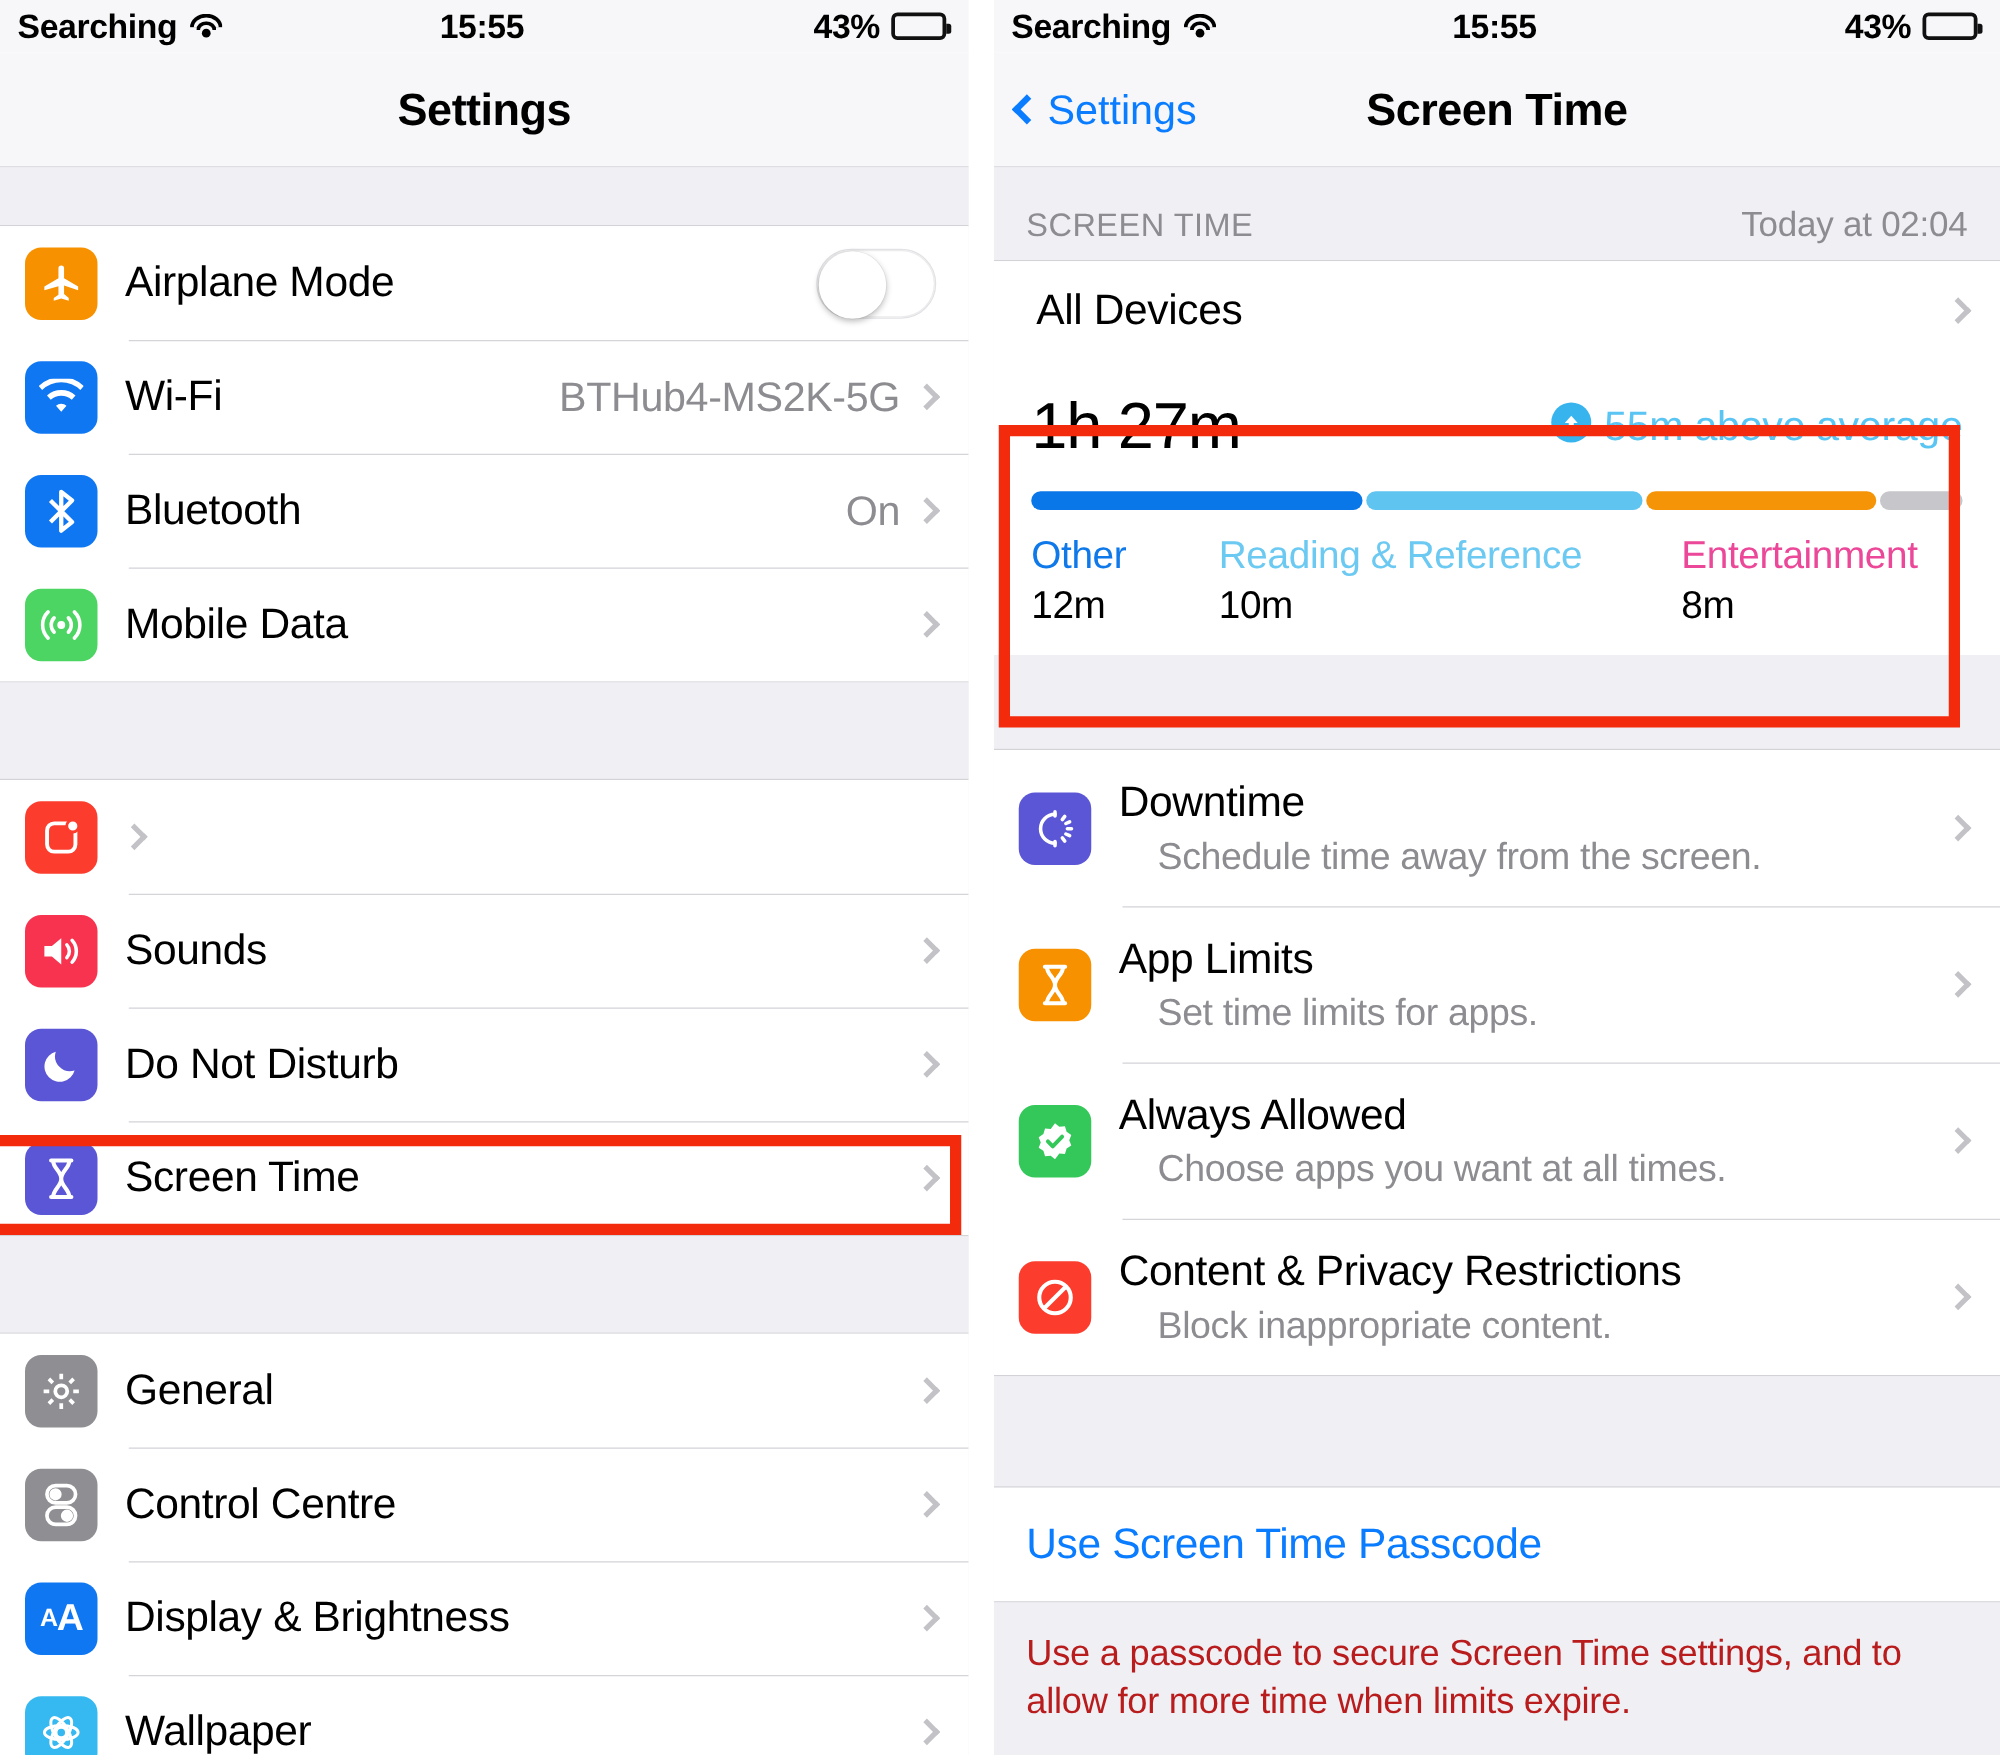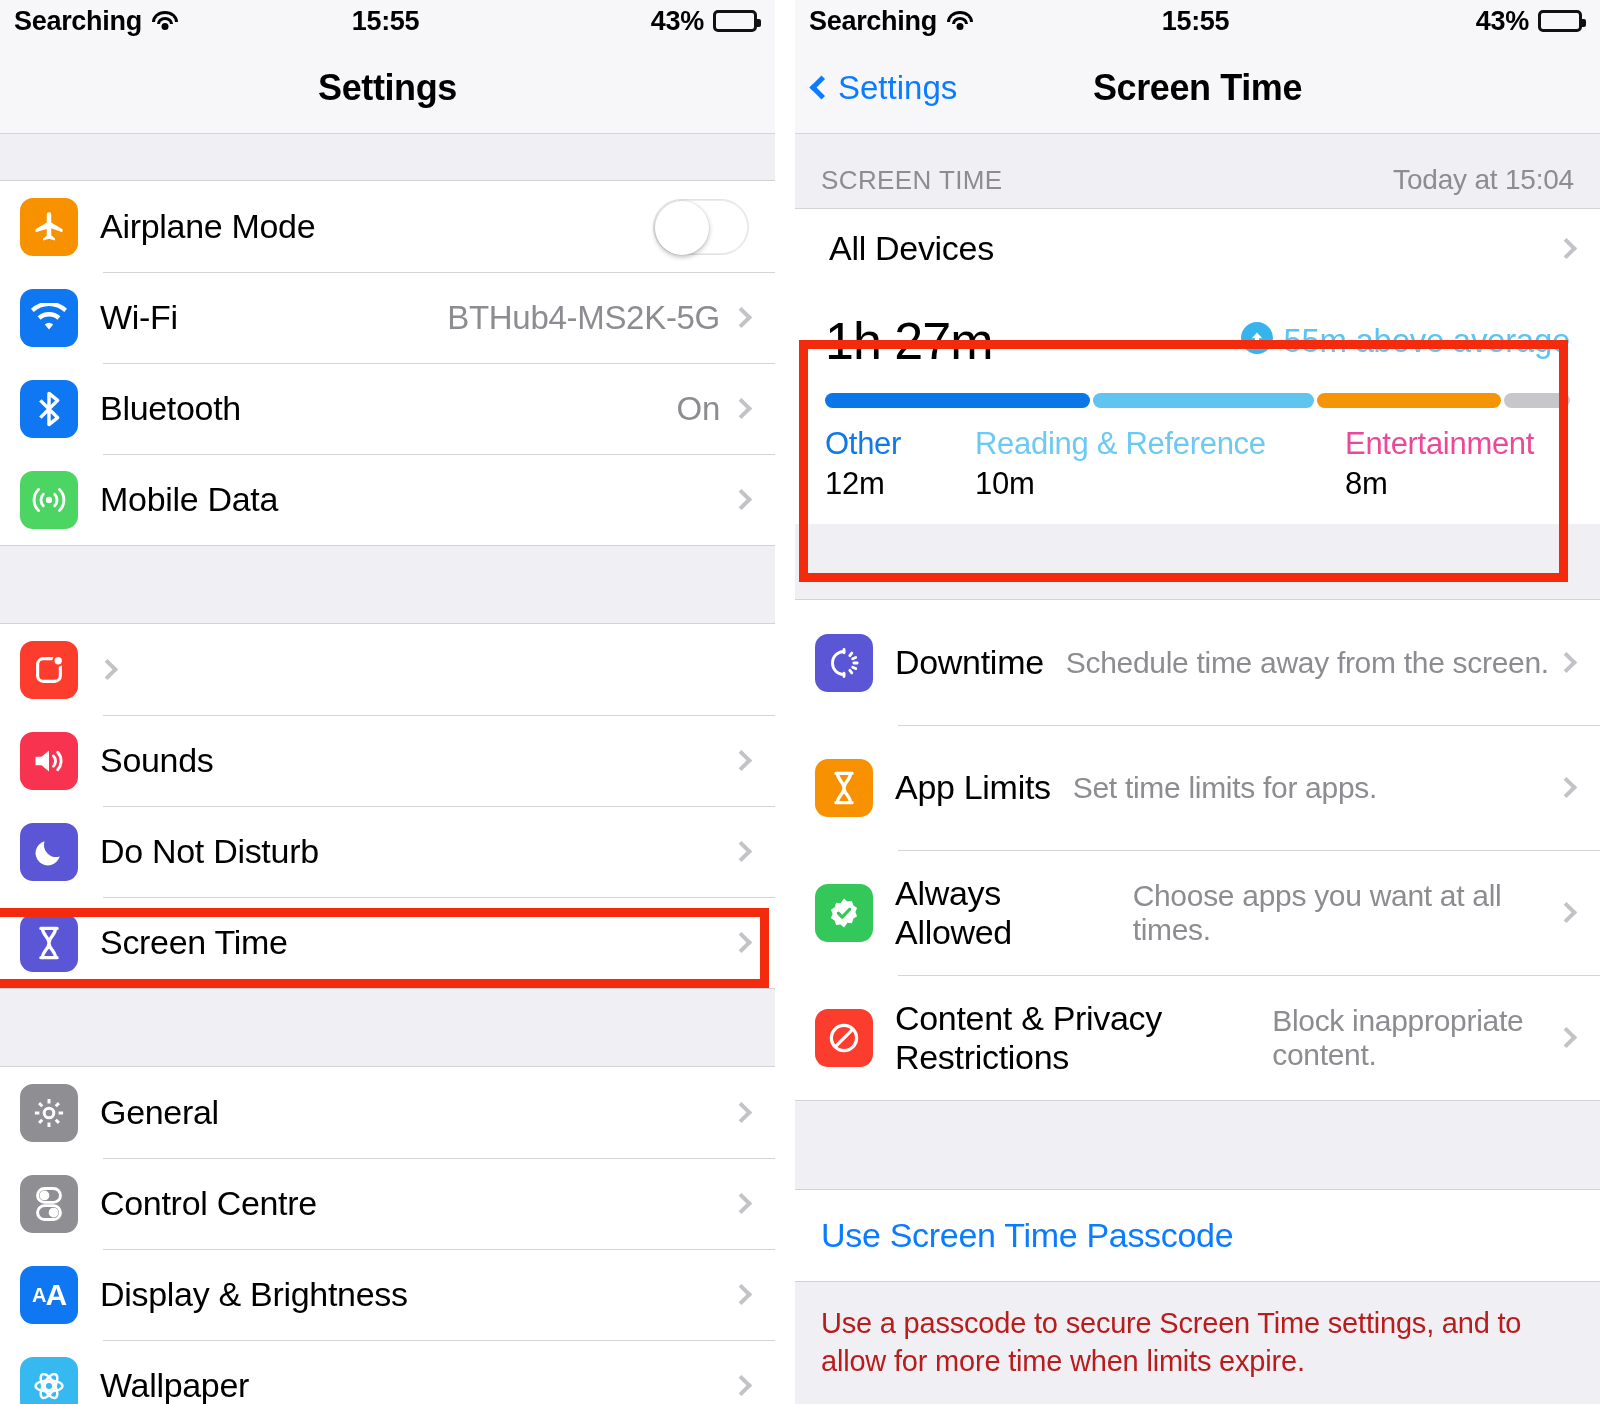--- a/index.html
+++ b/index.html
@@ -94,23 +94,23 @@
     border:1px solid #e2e2e6; margin-right:26px; position:relative;
     box-shadow: inset 0 0 0 1px #ececed;
   }
   .toggle .knob {
     position:absolute; top:1px; left:1px; width:54px; height:54px; border-radius:50%;
     background:#fff; box-shadow: 0 2px 5px rgba(0,0,0,.28), 0 0 0 .5px rgba(0,0,0,.06);
   }
 
   
   .row2 { align-items:center; min-height:125px; }
-  .row2 .txtwrap { flex:1; display:flex; gap:22px;align-items:center; }
+  .row2 .txtwrap { flex:1; display:flex; flex-direction:column; gap:7px; }
   .row2 .t1 { font-size:34px; color:#000; letter-spacing:-0.3px; }
-  .row2 .t2 { font-size:30px; color:#8c8c91; letter-spacing:-0.3px; }
+  .row2 .t2 { font-size:30px; color:#8c8c91; letter-spacing:-0.3px;margin-left:31px; }
 
   
   .sec-head {
     display:flex; justify-content:space-between; align-items:flex-end;
     padding: 30px 26px 12px 26px; background:#efeff4;
   }
   .sec-head .l { font-size:26px; color:#8c8c91; letter-spacing:0.4px; }
   .sec-head .r { font-size:28px; color:#8c8c91; letter-spacing:-0.2px; }
 
   
@@ -350,21 +350,21 @@
         <span class="chev-back"></span>
         <span>Settings</span>
       </div>
       <div class="nav-title">Screen Time</div>
     </div>
 
     <div class="scroll">
 
       <div class="sec-head">
         <span class="l">SCREEN TIME</span>
-        <span class="r">Today at 15:04</span>
+        <span class="r">Today at 02:04</span>
       </div>
 
       <div class="group" style="border-bottom:none;">
         <div class="row" style="padding-left:34px;min-height:78px;">
           <span class="row-label">All Devices</span>
           <span class="chev"></span>
         </div>
 
         <div class="usage-card">
           <div class="usage-top">

